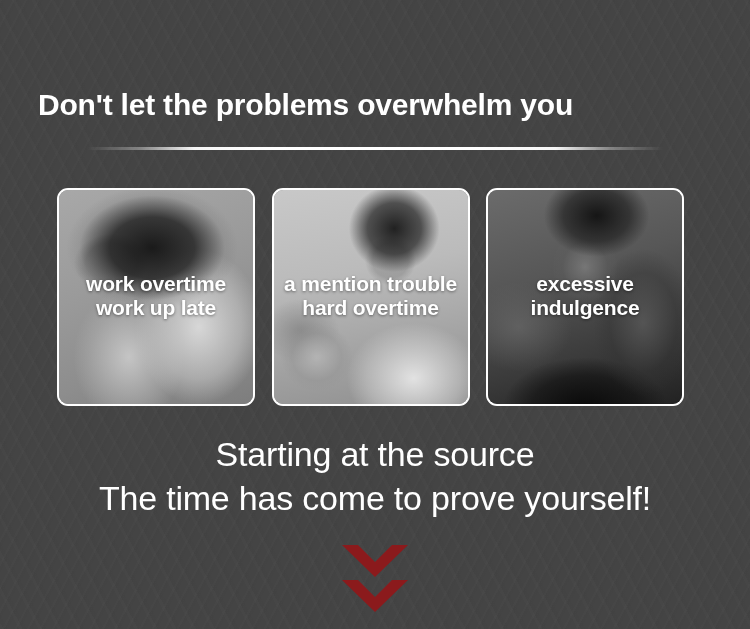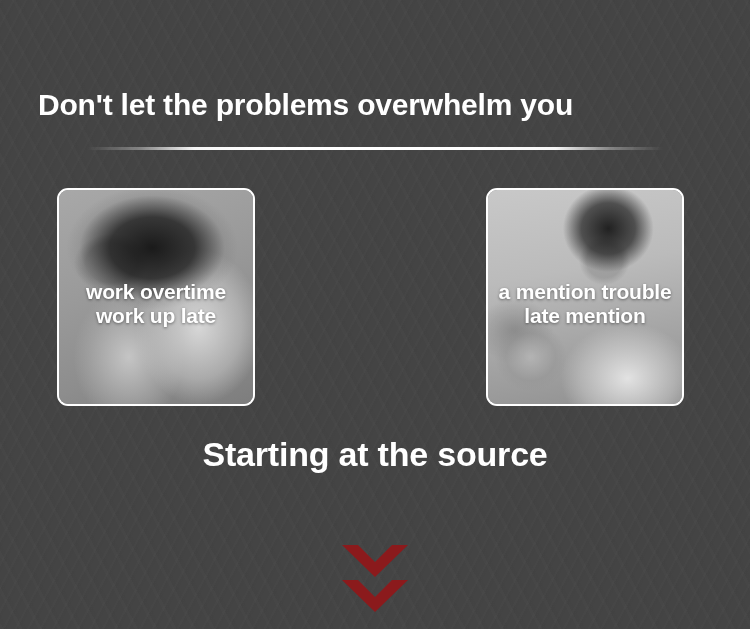--- a/index.html
+++ b/index.html
@@ -115,21 +115,20 @@
     top: 50%;
     transform: translateY(-52%);
     text-align: center;
     color: #ffffff;
     font-size: 21px;
     font-weight: bold;
     line-height: 24px;
     letter-spacing: -0.2px;
     text-shadow: 0 1px 3px rgba(0,0,0,0.45);
     padding: 0 3px;
-    margin-top: 8px;
   }
 
   
   .photo-worker {
     background:
       radial-gradient(ellipse 52% 34% at 48% 27%, rgba(18,14,12,0.92) 0%, rgba(30,24,20,0.78) 42%, rgba(90,80,72,0.12) 72%, rgba(0,0,0,0) 85%),
       radial-gradient(ellipse 24% 17% at 27% 34%, rgba(150,130,115,0.85) 0%, rgba(120,102,90,0.5) 55%, rgba(0,0,0,0) 80%),
       radial-gradient(ellipse 40% 44% at 72% 64%, rgba(222,221,218,0.92) 0%, rgba(195,194,191,0.6) 55%, rgba(0,0,0,0) 82%),
       radial-gradient(ellipse 34% 38% at 36% 78%, rgba(208,206,203,0.85) 0%, rgba(176,174,171,0.5) 58%, rgba(0,0,0,0) 84%),
       linear-gradient(160deg, #a9a8a6 0%, #9b9a98 40%, #8e8d8b 72%, #7e7d7b 100%);
@@ -157,21 +156,21 @@
 
   
   #closing {
     position: absolute;
     left: 0;
     right: 0;
     top: 432px;
     text-align: center;
     color: #ffffff;
     font-size: 34px;
-    font-weight: bold;
+    font-weight: normal;
     line-height: 44px;
     letter-spacing: -0.2px;
   }
   #closing .line { display: block; white-space: nowrap; }
 
   
   #chevrons {
     position: absolute;
     left: 0;
     right: 0;
@@ -206,29 +205,37 @@
         <div class="card-label">
           <span class="l1">work overtime</span><br>
           <span class="l2">work up late</span>
         </div>
       </div>
 
       <div class="card">
         <div class="card-photo photo-couple"></div>
         <div class="card-label">
           <span class="l1">a mention trouble</span><br>
-          <span class="l2">late mention</span>
+          <span class="l2">hard overtime</span>
         </div>
       </div>
 
+      <div class="card">
+        <div class="card-photo photo-indulgence"></div>
+        <div class="card-label">
+          <span class="l1">excessive</span><br>
+          <span class="l2">indulgence</span>
+        </div>
+      </div>
 
     </div>
 
     <div id="closing">
       <span class="line">Starting at the source</span>
+      <span class="line">The time has come to prove yourself!</span>
     </div>
 
     <div id="chevrons">
       <span class="chevron">
         <svg width="66" height="32" viewBox="0 0 66 32" xmlns="http://www.w3.org/2000/svg">
           <polygon points="0,0 16,0 33,17 50,0 66,0 33,32" fill="#8b1a1c"></polygon>
         </svg>
       </span>
       <span class="chevron">
         <svg width="66" height="32" viewBox="0 0 66 32" xmlns="http://www.w3.org/2000/svg">

